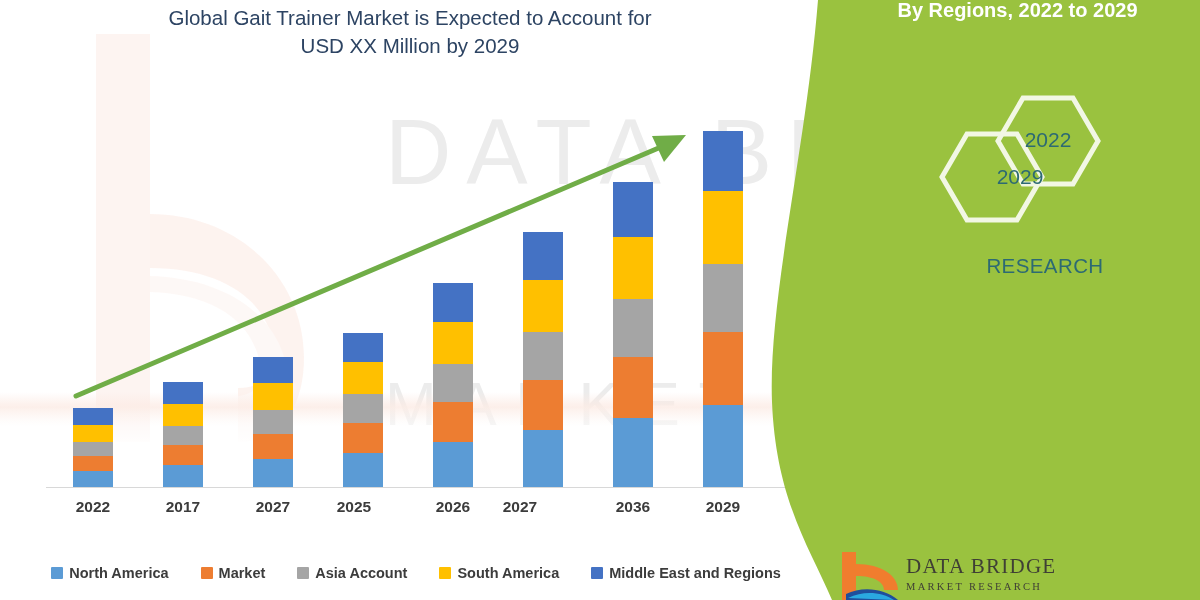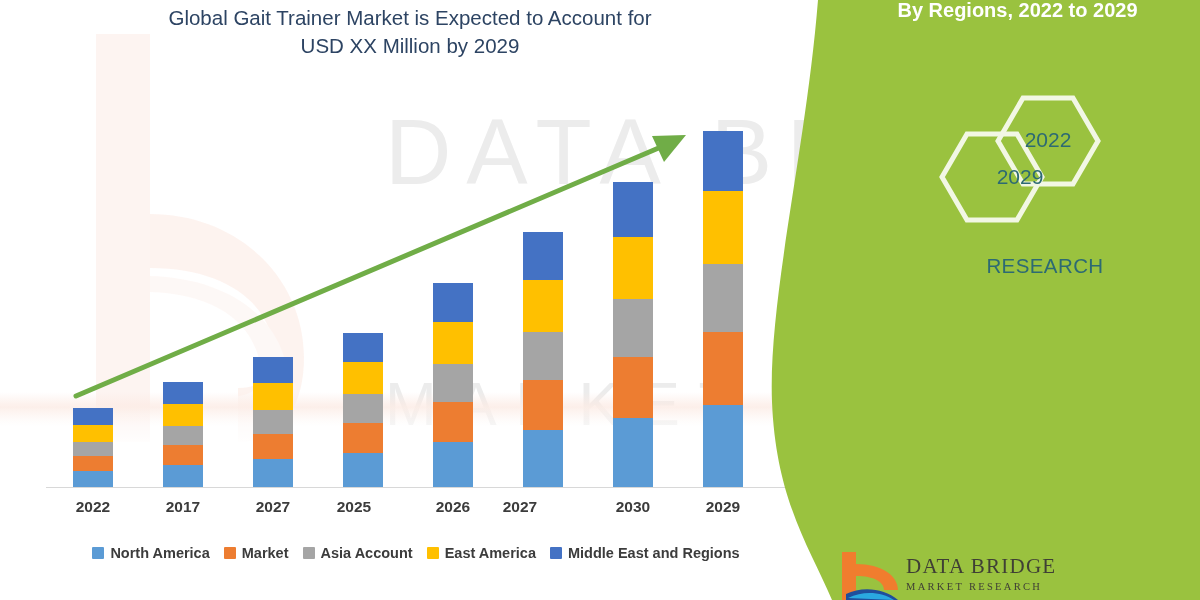--- a/index.html
+++ b/index.html
@@ -62,22 +62,22 @@
   .xlabel{
     position:absolute;width:80px;text-align:center;
     font-size:15.5px;font-weight:bold;color:#3c3c3c;
   }
 
   
   .arrow{position:absolute;left:0;top:0;width:840px;height:600px;pointer-events:none;}
 
   
   .legend{
-    position:absolute;left:46px;top:540px;width:740px;height:26px;
-    display:flex;align-items:center;justify-content:center;gap:14px;
+    position:absolute;left:46px;top:560px;width:740px;height:26px;
+    display:flex;align-items:center;justify-content:center;gap:32px;
   }
   .leg-item{display:flex;align-items:center;gap:6px;}
   .leg-sw{width:12px;height:12px;display:block;border-radius:1px;}
   .leg-tx{font-size:14.5px;font-weight:bold;color:#3c3c3c;white-space:nowrap;}
 
   
   .green-panel{position:absolute;left:740px;top:0;width:460px;height:600px;}
   .panel-head{
     position:absolute;left:845px;top:-2px;width:345px;
     text-align:center;color:#ffffff;font-size:20px;font-weight:bold;
@@ -197,39 +197,39 @@
       <polygon points="686,135 652,136 664,162" fill="#70ad47"></polygon>
     </svg>
 
     <div class="xlabels" id="xlabels">
         <span class="xlabel" style="left: 53px;">2022</span>
         <span class="xlabel" style="left: 143px;">2017</span>
         <span class="xlabel" style="left: 233px;">2027</span>
         <span class="xlabel" style="left: 314px;">2025</span>
         <span class="xlabel" style="left: 413px;">2026</span>
         <span class="xlabel" style="left: 480px;">2027</span>
-        <span class="xlabel" style="left: 593px;">2030</span>
+        <span class="xlabel" style="left: 593px;">2036</span>
         <span class="xlabel" style="left: 683px;">2029</span>
       </div>
     <div class="legend" id="legend">
         <div class="leg-item">
           <span class="leg-sw" style="background: rgb(91, 155, 213);"></span>
           <span class="leg-tx">North America</span>
         </div>
         <div class="leg-item">
           <span class="leg-sw" style="background: rgb(237, 125, 49);"></span>
           <span class="leg-tx">Market</span>
         </div>
         <div class="leg-item">
           <span class="leg-sw" style="background: rgb(165, 165, 165);"></span>
           <span class="leg-tx">Asia Account</span>
         </div>
         <div class="leg-item">
           <span class="leg-sw" style="background: rgb(255, 192, 0);"></span>
-          <span class="leg-tx">East America</span>
+          <span class="leg-tx">South America</span>
         </div>
         <div class="leg-item">
           <span class="leg-sw" style="background: rgb(68, 114, 196);"></span>
           <span class="leg-tx">Middle East and Regions</span>
         </div>
       </div>
   </div>
 
   <svg class="green-panel" viewBox="0 0 460 600" preserveAspectRatio="none">
     <path d="M78 0 C66 150 28 300 32 402 C36 500 70 548 92 600 L460 600 L460 0 Z" fill="#9ac23f"></path>

